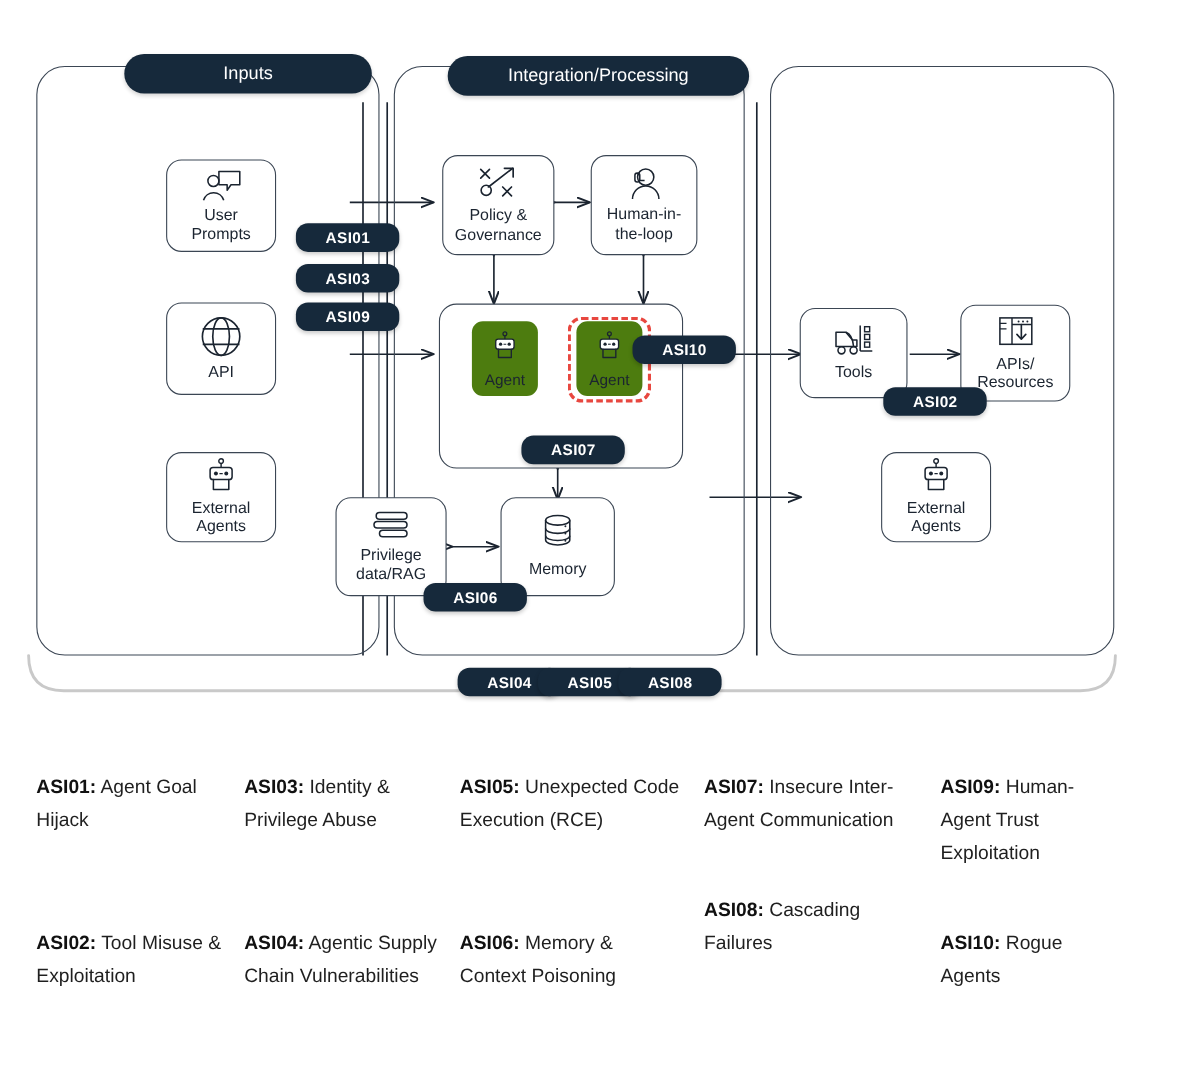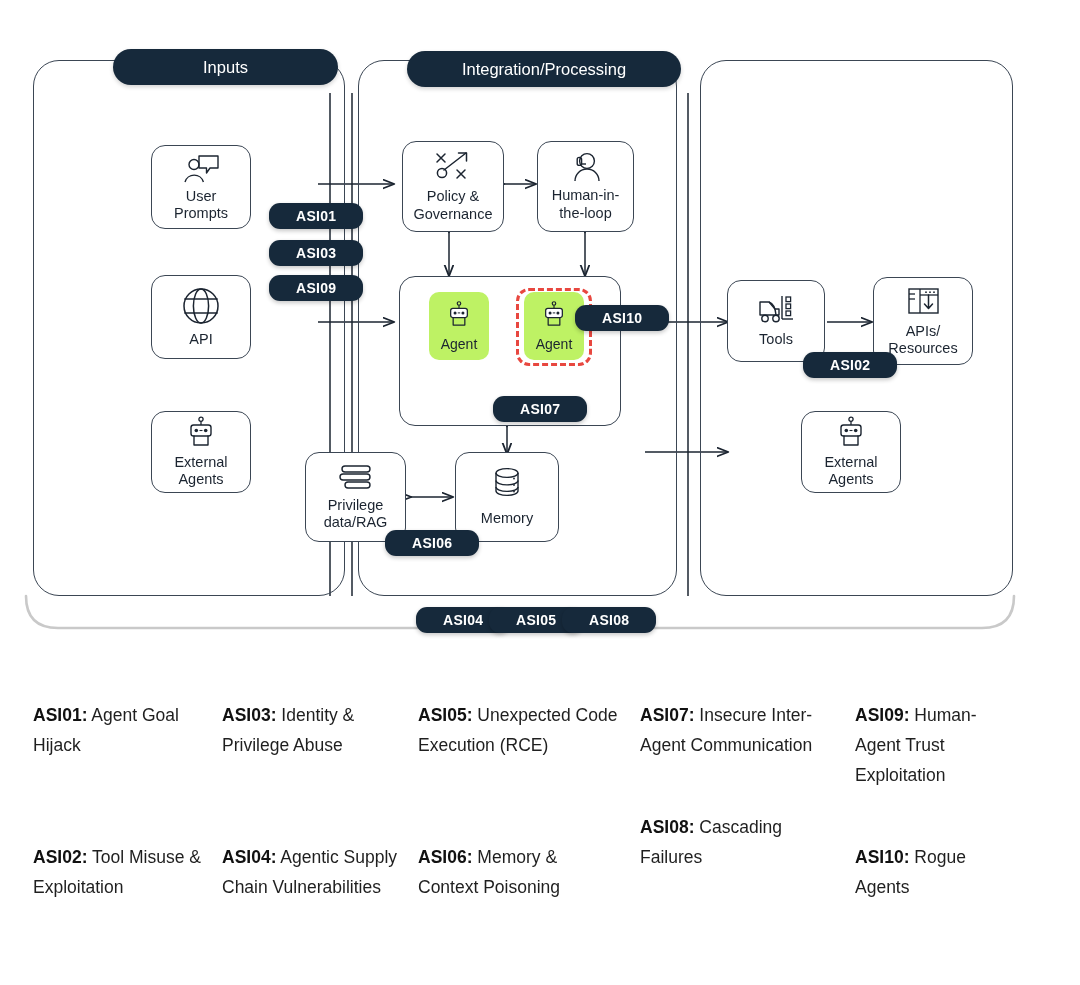--- a/index.html
+++ b/index.html
@@ -24,21 +24,21 @@
         background:#fff;box-sizing:border-box;display:flex;
         flex-direction:column;align-items:center;justify-content:center;
         z-index:4;}
   .node .lbl{font-size:14.5px;line-height:1.18;text-align:center;
         color:#1b2430;margin-top:4px;padding:0 3px;}
   .node .ico{display:flex;align-items:center;justify-content:center;}
 
   
   .agent-wrap{position:absolute;border:1.5px solid #3b4654;border-radius:16px;
         background:#fff;box-sizing:border-box;z-index:3;}
-  .agent-tile{position:absolute;background:#bef264;border-radius:10px;
+  .agent-tile{position:absolute;background:#4d7c0f;border-radius:10px;
         display:flex;flex-direction:column;align-items:center;
         justify-content:center;z-index:4;}
   .agent-tile .lbl{font-size:14px;color:#1b2430;margin-top:2px;}
   .agent-danger{position:absolute;border:3.5px dashed #e8473f;
         border-radius:13px;box-sizing:border-box;z-index:5;}
 
   
   .pill{position:absolute;background:#16293b;color:#fff;border-radius:11px;
         height:26px;line-height:26px;padding:0 27px;font-size:14px;
         font-weight:bold;letter-spacing:.3px;white-space:nowrap;
@@ -283,21 +283,21 @@
     </span>
     <span class="lbl" style="white-space:pre-line">External
 Agents</span>
   </div>
 
   <div class="pill" style="left:269px;top:203px;">ASI01</div>
   <div class="pill" style="left:269px;top:240px;">ASI03</div>
   <div class="pill" style="left:269px;top:275px;">ASI09</div>
   <div class="pill" style="left:575px;top:305px;">ASI10</div>
   <div class="pill" style="left:803px;top:352px;">ASI02</div>
-  <div class="pill" style="left:474px;top:396px;margin-left:19px;">ASI07</div>
+  <div class="pill" style="left:474px;top:396px;">ASI07</div>
   <div class="pill" style="left:385px;top:530px;">ASI06</div>
   <div class="pill" style="left:416px;top:607px;">ASI04</div>
   <div class="pill" style="left:489px;top:607px;">ASI05</div>
   <div class="pill" style="left:562px;top:607px;">ASI08</div>
 </div>
 
 <div id="legend">
 
   <div class="lg-col" style="left:33px;width:180px;">
     <div class="lg-item">

